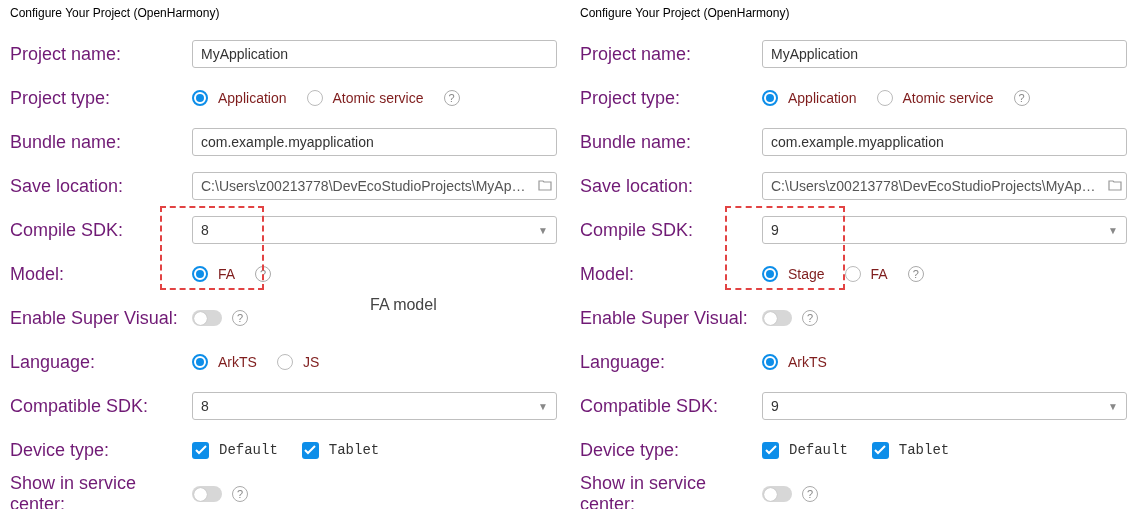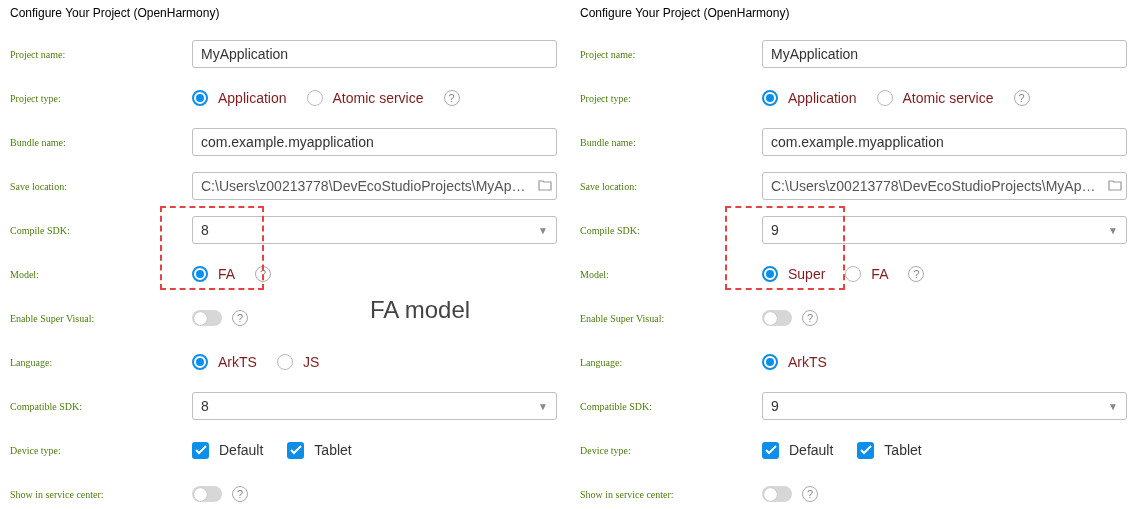--- a/index.html
+++ b/index.html
@@ -26,23 +26,22 @@
     color: #000000;
     margin: 2px 0 12px 0;
   }
   .row {
     display: flex;
     align-items: center;
     height: 44px;
   }
   .label {
     width: 182px;
-    color: #4d7c0f;
-    font-size: 10px;
-    font-family: Liberation Serif, serif;
+    color: #701a75;
+    font-size: 18px;
   }
   .field {
     flex: 1;
     display: flex;
     align-items: center;
     gap: 10px;
   }
   .text-input {
     width: 100%;
     max-width: 365px;
@@ -155,29 +154,29 @@
     width: 17px;
     height: 17px;
     background: #0d8ee9;
     border-radius: 3px;
     display: inline-flex;
     align-items: center;
     justify-content: center;
     flex: none;
   }
   .checkbox svg { display: block; }
-  .cb-lbl { color: #333; margin-right: 14px; }
+  .cb-lbl { color: #333; margin-right: 14px; font-family: Liberation Mono, monospace; }
   .highlight {
     position: absolute;
     border: 2px dashed #e24343;
     pointer-events: none;
   }
   .caption {
     position: absolute;
-    font-size: 24px;
+    font-size: 16px;
     color: #444;
   }
 </style>
 </head>
 <body>
 
 <div class="wrap">
 
   <div class="panel">
     <div class="title">Configure Your Project (OpenHarmony)</div>
@@ -347,21 +346,21 @@
           <span class="val">9</span>
           <span class="caret">▼</span>
         </div>
       </div>
     </div>
 
     <div class="row">
       <div class="label">Model:</div>
       <div class="field">
         <span class="radio selected"></span>
-        <span class="radio-lbl">Super</span>
+        <span class="radio-lbl">Stage</span>
         <span class="radio"></span>
         <span class="radio-lbl">FA</span>
         <span class="help">?</span>
       </div>
     </div>
 
     <div class="row">
       <div class="label">Enable Super Visual:</div>
       <div class="field">
         <span class="toggle"></span>

